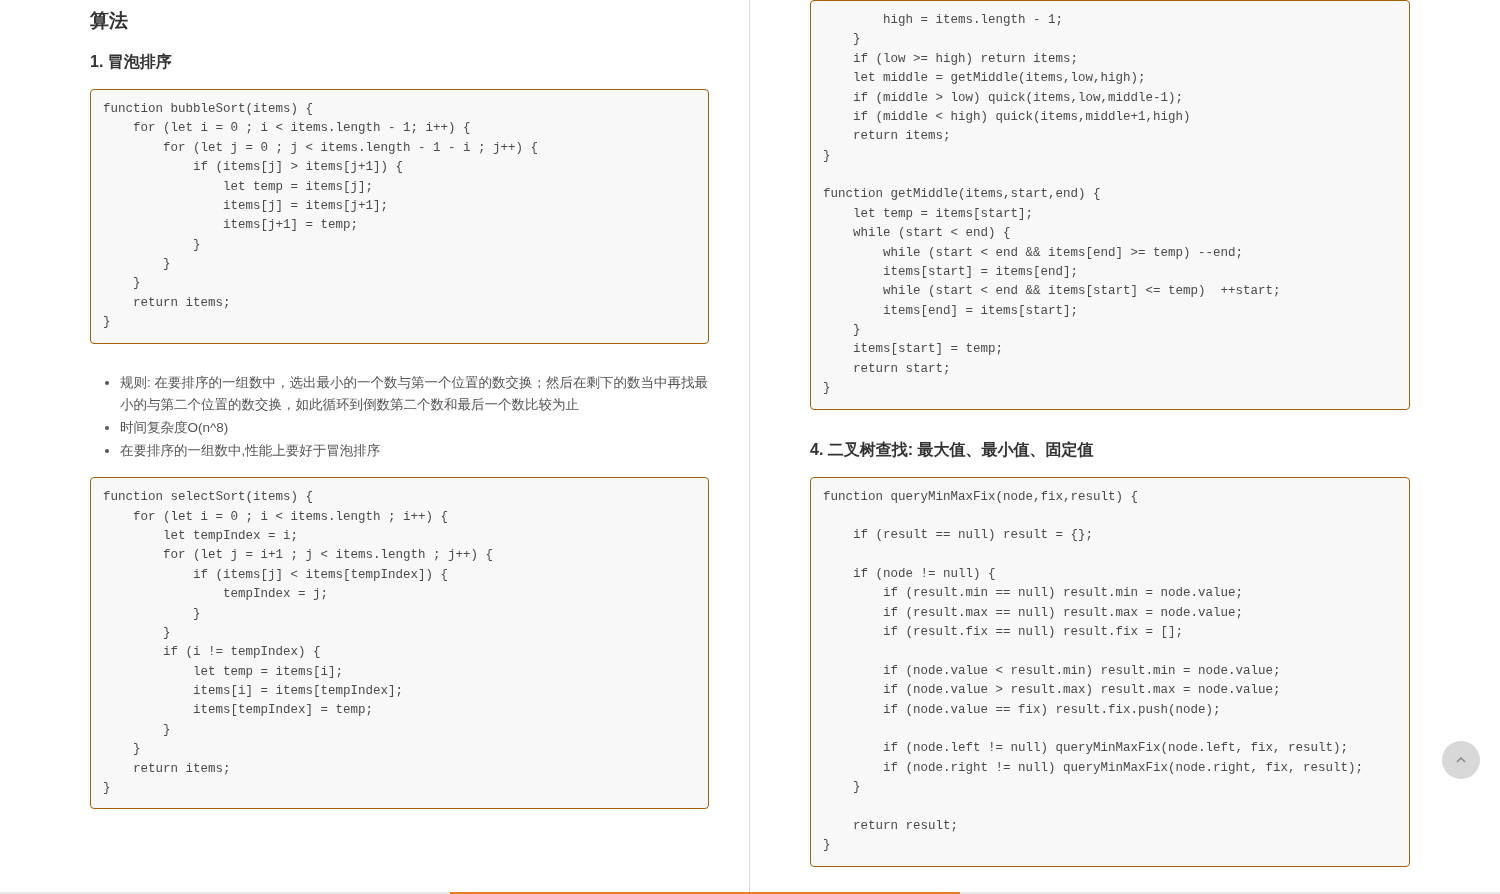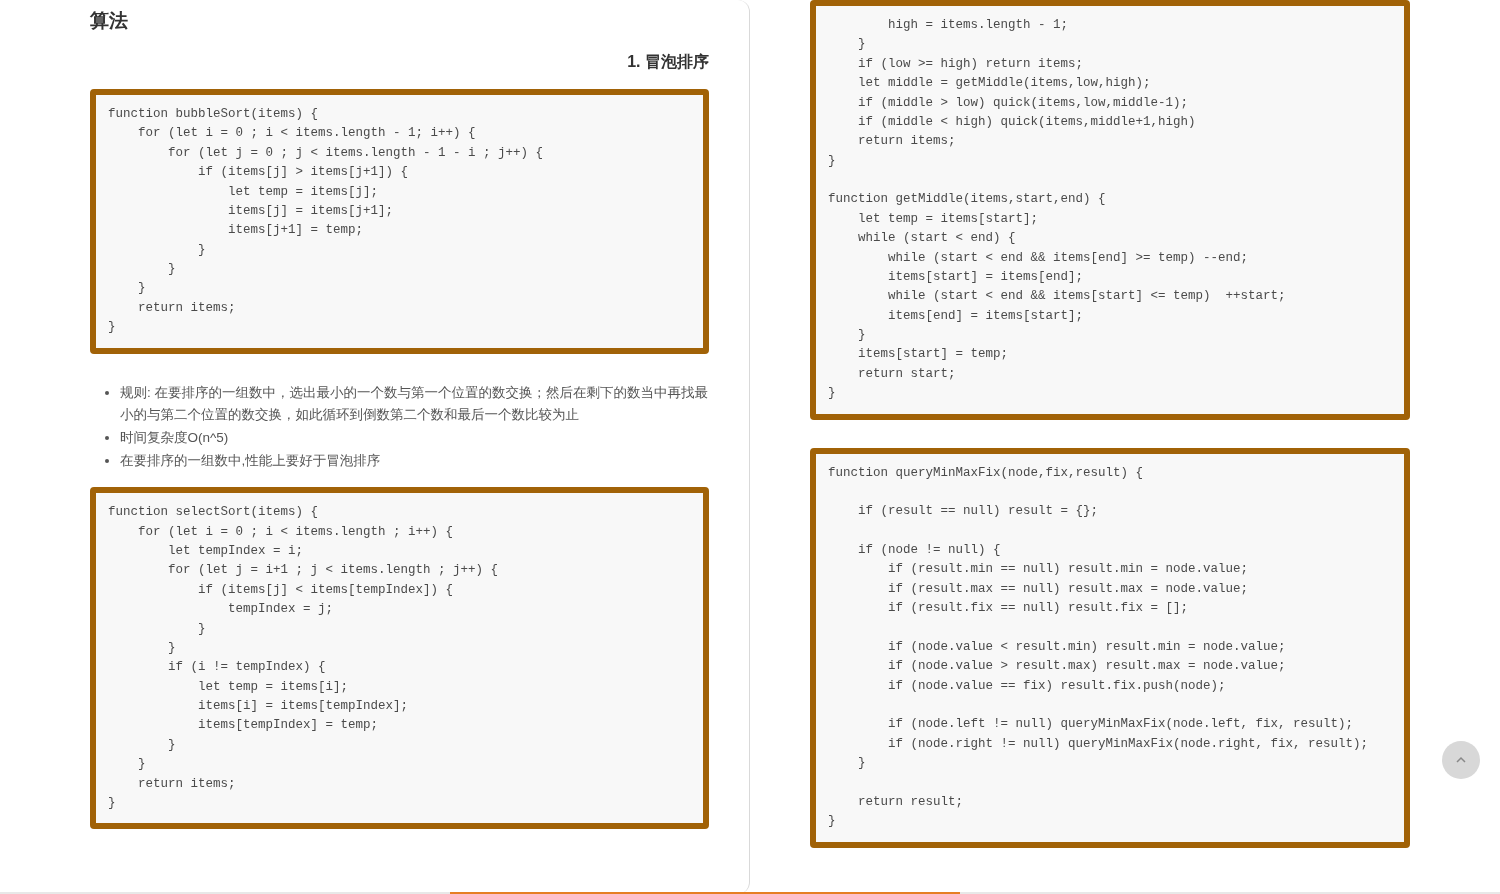--- a/index.html
+++ b/index.html
@@ -16,53 +16,51 @@
     height: 894px;
     position: relative;
   }
   .col {
     flex: 0 0 50%;
     padding: 0 40px 0 90px;
     position: relative;
   }
   .col-left {
     border-right: 1px solid #d9d9d9;
-    border-radius: 12px;
   }
   .col-right {
     padding: 0 90px 0 60px;
   }
   h2.main-title {
     font-size: 19px;
     font-weight: 700;
     margin: 8px 0 18px 0;
   }
   h3.section-title {
     font-size: 16px;
     font-weight: 700;
     margin: 30px 0 16px 0;
   }
   h3.section-title.first {
     margin-top: 0;
-    text-align: right;
   }
   ul.bullets {
     margin: 0 0 14px 0;
     padding-left: 30px;
   }
   ul.bullets li {
     font-size: 13.5px;
     line-height: 1.7;
     color: #555555;
     list-style-type: disc;
     margin: 0;
   }
   pre.code-block {
     background: #f8f8f8;
-    border: 6px solid #a16207;
+    border: 1px solid #a16207;
     border-radius: 4px;
     padding: 10px 12px;
     font-family: "SFMono-Regular", Consolas, "Liberation Mono", Menlo, monospace;
     font-size: 12.5px;
     line-height: 1.55;
     color: #4a4a4a;
     margin: 0 0 28px 0;
     white-space: pre;
     overflow: hidden;
   }
@@ -118,21 +116,21 @@
                 items[j] = items[j+1];
                 items[j+1] = temp;
             }
         }
     }
     return items;
 }</pre>
 
     <ul class="bullets">
       <li>规则: 在要排序的一组数中，选出最小的一个数与第一个位置的数交换；然后在剩下的数当中再找最小的与第二个位置的数交换，如此循环到倒数第二个数和最后一个数比较为止</li>
-      <li>时间复杂度O(n^5)</li>
+      <li>时间复杂度O(n^8)</li>
       <li>在要排序的一组数中,性能上要好于冒泡排序</li>
     </ul>
     <pre class="code-block">function selectSort(items) {
     for (let i = 0 ; i &lt; items.length ; i++) {
         let tempIndex = i;
         for (let j = i+1 ; j &lt; items.length ; j++) {
             if (items[j] &lt; items[tempIndex]) {
                 tempIndex = j;
             }
         }
@@ -162,20 +160,21 @@
     while (start &lt; end) {
         while (start &lt; end &amp;&amp; items[end] &gt;= temp) --end;
         items[start] = items[end];
         while (start &lt; end &amp;&amp; items[start] &lt;= temp)  ++start;
         items[end] = items[start];
     }
     items[start] = temp;
     return start;
 }</pre>
 
+    <h3 class="section-title">4. 二叉树查找: 最大值、最小值、固定值</h3>
     <pre class="code-block">function queryMinMaxFix(node,fix,result) {
 
     if (result == null) result = {};
 
     if (node != null) {
         if (result.min == null) result.min = node.value;
         if (result.max == null) result.max = node.value;
         if (result.fix == null) result.fix = [];
 
         if (node.value &lt; result.min) result.min = node.value;

